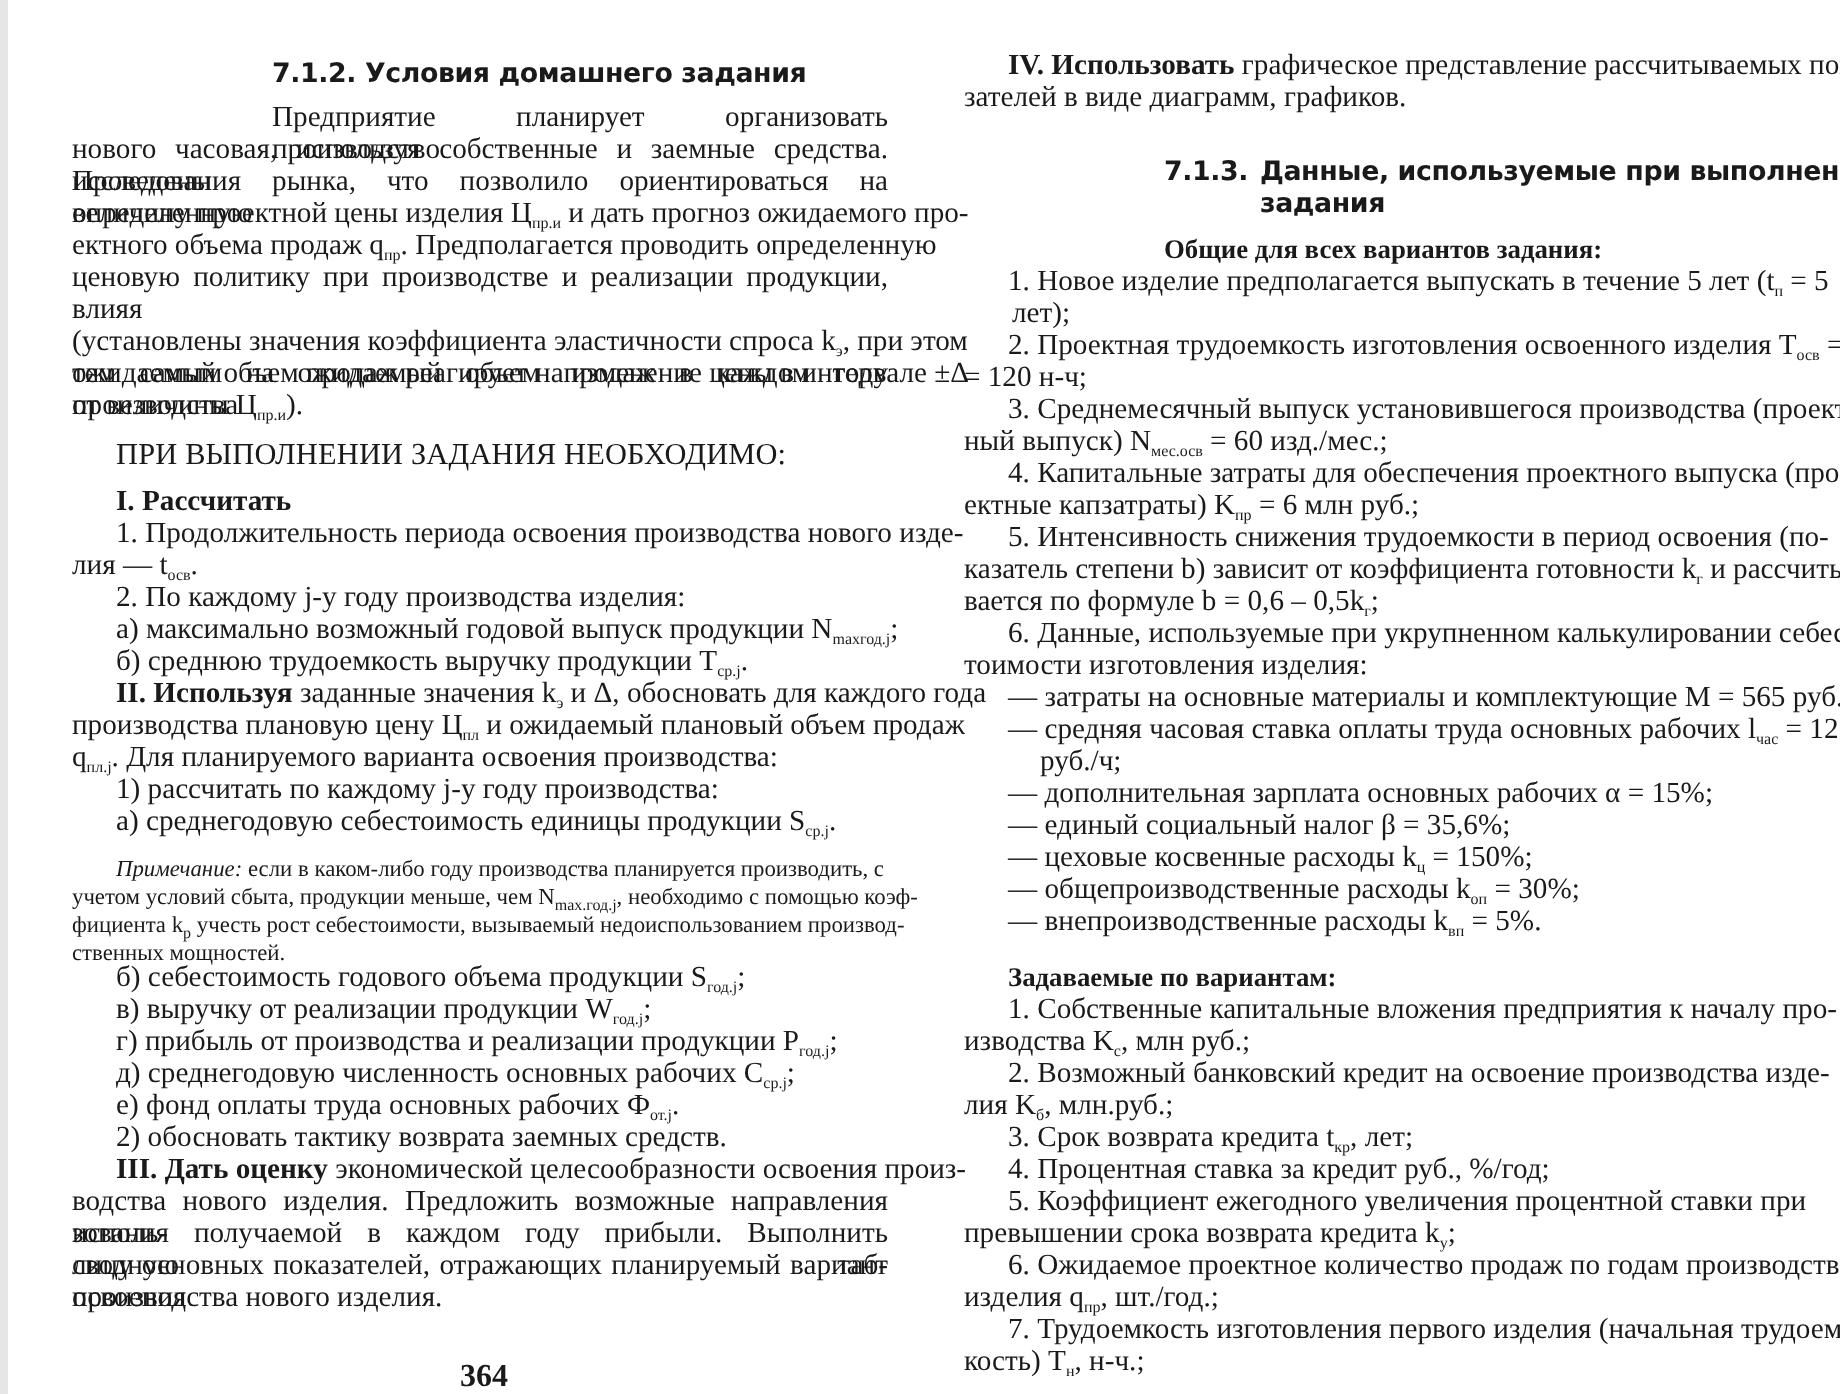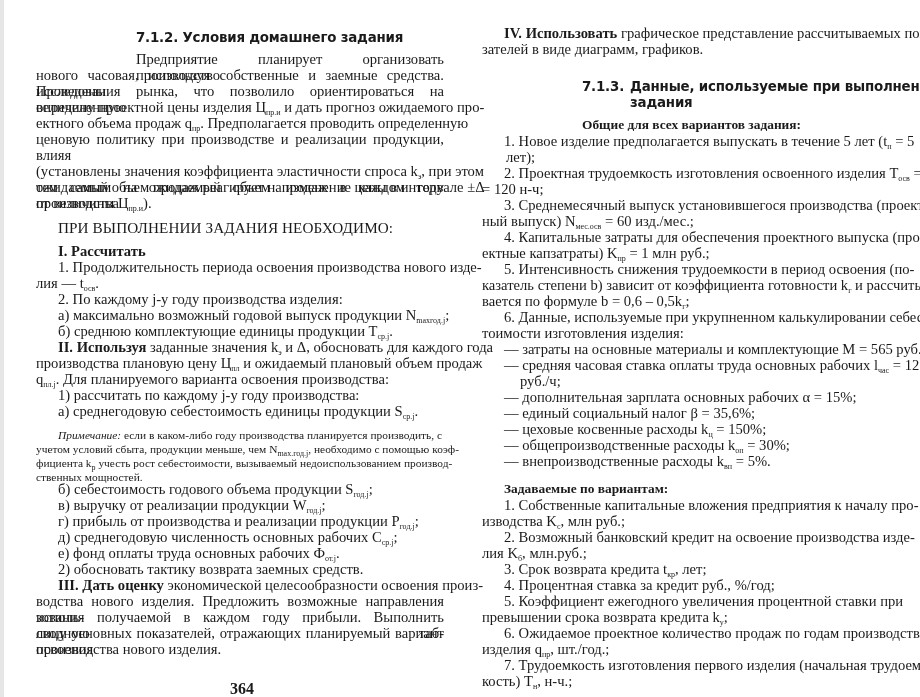--- a/index.html
+++ b/index.html
@@ -65,21 +65,21 @@
   <div class="line" style="top:179px;"><span>ожидаемый объем продаж реагирует на изменение цены в интервале ±Δ</span></div>
   <div class="line" style="top:195px;"><span>от величины Ц</span><sub>пр.и</sub><span>).</span></div>
 
   <div class="line caps" style="top:220px; left:22px;">ПРИ ВЫПОЛНЕНИИ ЗАДАНИЯ НЕОБХОДИМО:</div>
 
   <div class="line b" style="top:243px; left:22px;">I. Рассчитать</div>
   <div class="line" style="top:259px; left:22px;">1. Продолжительность периода освоения производства нового изде-</div>
   <div class="line" style="top:275px;"><span>лия — t</span><sub>осв</sub><span>.</span></div>
   <div class="line" style="top:291px; left:22px;">2. По каждому j-у году производства изделия:</div>
   <div class="line" style="top:307px; left:22px;"><span>а) максимально возможный годовой выпуск продукции N</span><sub>maxгод.j</sub><span>;</span></div>
-  <div class="line" style="top:323px; left:22px;"><span>б) среднюю комплектующие единицы продукции T</span><sub>ср.j</sub><span>.</span></div>
+  <div class="line" style="top:323px; left:22px;"><span>б) среднюю трудоемкость выручку продукции T</span><sub>ср.j</sub><span>.</span></div>
 
   <div class="line" style="top:339px; left:22px;"><span class="b">II. Используя</span><span> заданные значения k</span><sub>э</sub><span> и Δ, обосновать для каждого года</span></div>
   <div class="line" style="top:355px;"><span>производства плановую цену Ц</span><sub>пл</sub><span> и ожидаемый плановый объем продаж</span></div>
   <div class="line" style="top:371px;"><span>q</span><sub>пл.j</sub><span>. Для планируемого варианта освоения производства:</span></div>
   <div class="line" style="top:387px; left:22px;">1) рассчитать по каждому j-у году производства:</div>
   <div class="line" style="top:403px; left:22px;"><span>а) среднегодовую себестоимость единицы продукции S</span><sub>ср.j</sub><span>.</span></div>
 
   <div class="line note" style="top:429px; left:22px;"><span class="i">Примечание:</span><span> если в каком-либо году производства планируется производить, с</span></div>
   <div class="line note" style="top:443px;"><span>учетом условий сбыта, продукции меньше, чем N</span><sub>max.год.j</sub><span>, необходимо с помощью коэф-</span></div>
   <div class="line note" style="top:457px;"><span>фициента k</span><sub>р</sub><span> учесть рост себестоимости, вызываемый недоиспользованием производ-</span></div>
@@ -117,21 +117,21 @@
 
   <div class="line b" style="top:117px; left:100px; font-size:13.4px;">Общие для всех вариантов задания:</div>
 
   <div class="line" style="top:133px; left:22px;"><span>1. Новое изделие предполагается выпускать в течение 5 лет (t</span><sub>п</sub><span> = 5</span></div>
   <div class="line" style="top:149px;margin-left:24px;">лет);</div>
   <div class="line" style="top:165px; left:22px;"><span>2. Проектная трудоемкость изготовления освоенного изделия T</span><sub>осв</sub><span> =</span></div>
   <div class="line" style="top:181px;">= 120 н-ч;</div>
   <div class="line" style="top:197px; left:22px;">3. Среднемесячный выпуск установившегося производства (проект-</div>
   <div class="line" style="top:213px;"><span>ный выпуск) N</span><sub>мес.осв</sub><span> = 60 изд./мес.;</span></div>
   <div class="line" style="top:229px; left:22px;">4. Капитальные затраты для обеспечения проектного выпуска (про-</div>
-  <div class="line" style="top:245px;"><span>ектные капзатраты) K</span><sub>пр</sub><span> = 1 млн руб.;</span></div>
+  <div class="line" style="top:245px;"><span>ектные капзатраты) K</span><sub>пр</sub><span> = 6 млн руб.;</span></div>
   <div class="line" style="top:261px; left:22px;">5. Интенсивность снижения трудоемкости в период освоения (по-</div>
   <div class="line" style="top:277px;"><span>казатель степени b) зависит от коэффициента готовности k</span><sub>г</sub><span> и рассчиты-</span></div>
   <div class="line" style="top:293px;"><span>вается по формуле b = 0,6 – 0,5k</span><sub>г</sub><span>;</span></div>
   <div class="line" style="top:309px; left:22px;">6. Данные, используемые при укрупненном калькулировании себес-</div>
   <div class="line" style="top:325px;">тоимости изготовления изделия:</div>
 
   <div class="line" style="top:341px; left:22px;">— затраты на основные материалы и комплектующие M = 565 руб./шт.;</div>
   <div class="line" style="top:357px; left:22px;"><span>— средняя часовая ставка оплаты труда основных рабочих l</span><sub>час</sub><span> = 12</span></div>
   <div class="line" style="top:373px; left:38px;">руб./ч;</div>
   <div class="line" style="top:389px; left:22px;">— дополнительная зарплата основных рабочих α = 15%;</div>

